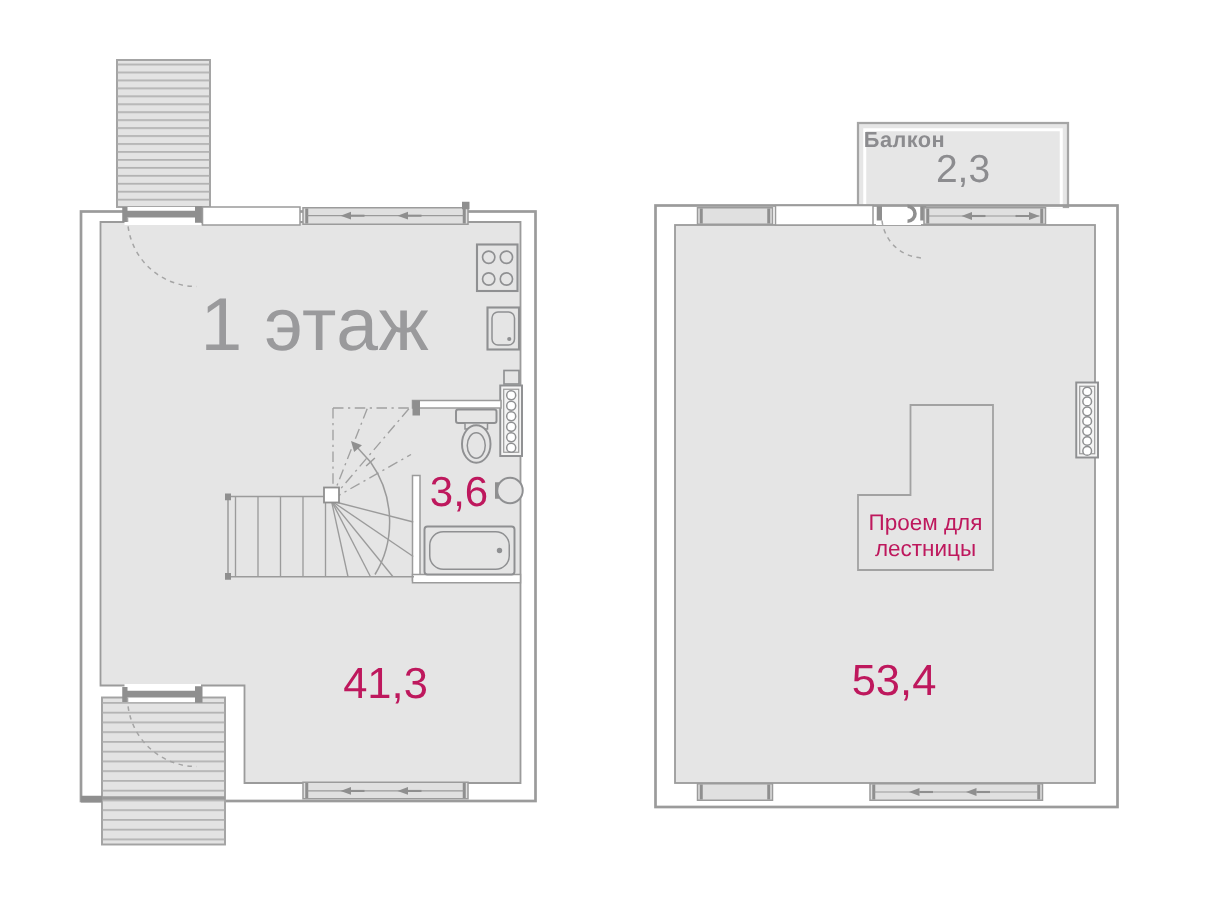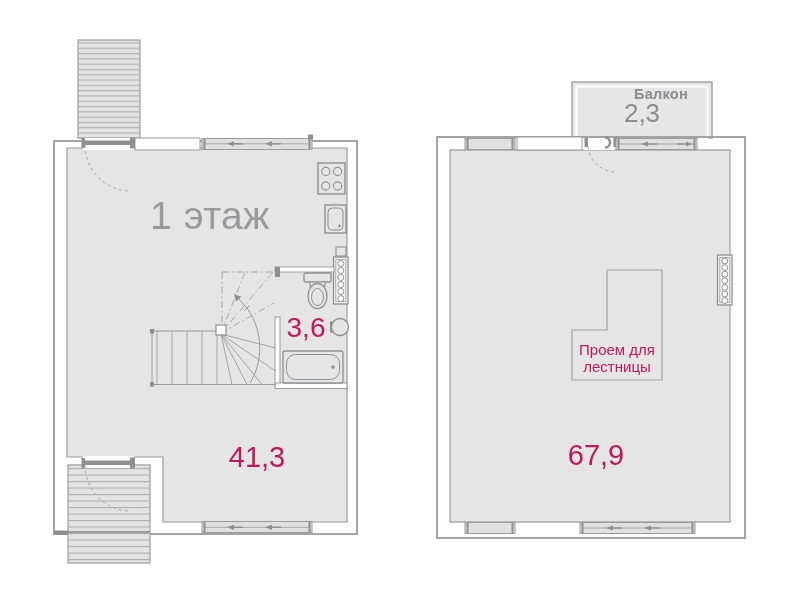--- a/index.html
+++ b/index.html
@@ -1,21 +1,21 @@
 <!DOCTYPE html>
 <html><head>
 <meta charset="utf-8">
 <style>
   html,body{margin:0;padding:0;background:#ffffff;}
   #canvas{position:relative;width:811px;height:608px;background:#ffffff;overflow:hidden;
           font-family:"Liberation Sans", sans-serif;}
   #plan-svg{position:absolute;left:0;top:0;}
   .label{position:absolute;transform:translate(-50%,-50%);white-space:nowrap;
          color:#9a9a9c;text-align:center;}
-  .t-title{font-size:39px;font-weight:400;letter-spacing:0.5px;color:#9a9a9c;text-align:center;}
+  .t-title{font-size:50px;font-weight:400;letter-spacing:0.5px;color:#9a9a9c;text-align:center;}
   .t-num{font-size:29px;font-weight:400;color:#be185d;}
   .t-num-sm{font-size:26px;font-weight:500;color:#8c8c8f;}
   .t-balcony{font-size:14.5px;font-weight:700;color:#8c8c8f;letter-spacing:0.3px;}
   .t-opening{font-size:15px;line-height:16.5px;font-weight:400;color:#be185d;
              white-space:normal;width:106px;}
 </style>
 </head>
 <body>
 
 <div id="canvas">
@@ -249,18 +249,18 @@
     <g>
       <polygon points="607,270 662,270 662,380 572,380 572,330 607,330" fill="#e5e5e5" stroke="#a2a2a2" stroke-width="1.2"></polygon>
     </g>
   </g>
 </svg>
 
 <div class="label t-title" style="left:210px;top:216px;">1 этаж</div>
 <div class="label t-num" style="left:257px;top:457px;">41,3</div>
 <div class="label t-num" style="left:306px;top:328px;font-size:28px;">3,6</div>
 
-<div class="label t-num" style="left:596px;top:455px;">67,9</div>
-<div class="label t-balcony" style="left:661px;top:94px;">Балкон</div>
+<div class="label t-num" style="left:596px;top:455px;">53,4</div>
+<div class="label t-balcony" style="left:603px;top:94px;">Балкон</div>
 <div class="label t-num-sm" style="left:642px;top:113px;">2,3</div>
 <div class="label t-opening" style="left:617px;top:358px;">Проем для лестницы</div>
 
 </div>
 
 </body></html>

